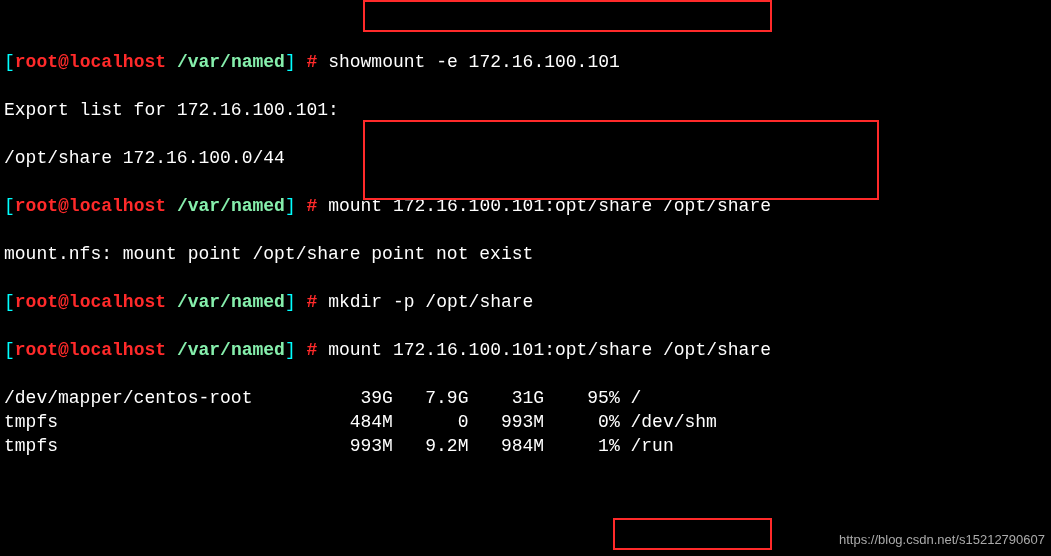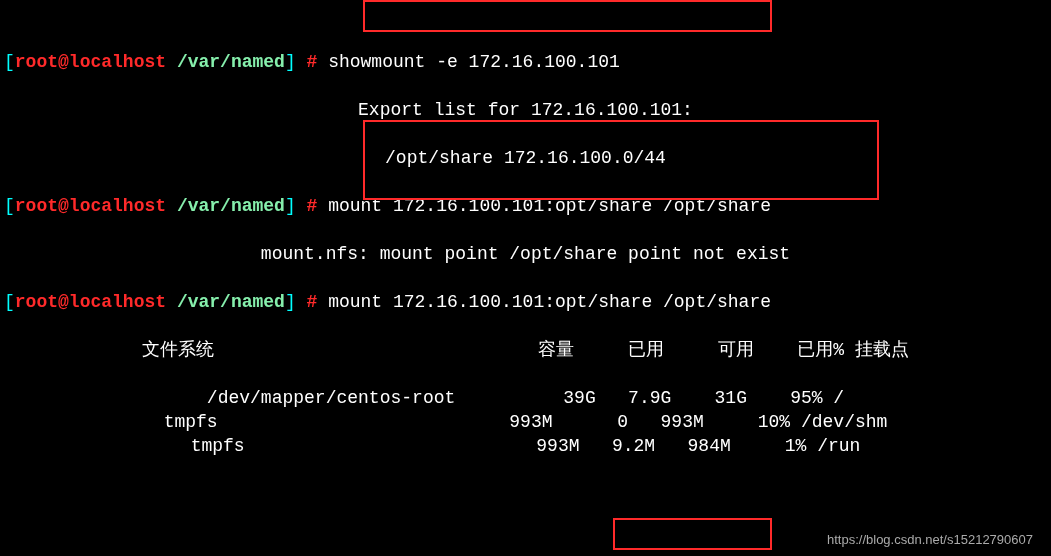--- a/index.html
+++ b/index.html
@@ -15,48 +15,48 @@
     overflow: hidden;
     position: relative;
   }
   .term {
     padding: 2px 4px;
     white-space: pre;
   }
   .red { color: #ff2a2a; font-weight: bold; }
   .yellow { color: #86efac; font-weight: bold; }
   .cyan { color: #00ffff; }
-  .white { color: #ffffff; text-align: center; }
+  .white { color: #ffffff; }
   .box {
     border: 2px solid #ff2a2a;
     position: absolute;
     pointer-events: none;
   }
   .watermark {
     position: absolute;
     bottom: 4px;
-    right: 18px;
+    right: 6px;
     font-size: 13px;
     color: #aaa;
     font-family: sans-serif;
   }
   .row { display: block; }
 </style>
 </head>
 <body>
 
 <div class="term">
 
 <span class="row"><span class="cyan">[</span><span class="red">root</span><span class="red">@</span><span class="red">localhost</span> <span class="yellow">/var/named</span><span class="cyan">]</span> <span class="red">#</span> <span class="white">showmount -e 172.16.100.101</span></span>
 <span class="row white">Export list for 172.16.100.101:</span>
 <span class="row white">/opt/share 172.16.100.0/44</span>
 <span class="row"><span class="cyan">[</span><span class="red">root</span><span class="red">@</span><span class="red">localhost</span> <span class="yellow">/var/named</span><span class="cyan">]</span> <span class="red">#</span> <span class="white">mount 172.16.100.101:opt/share /opt/share</span></span>
 <span class="row white">mount.nfs: mount point /opt/share point not exist</span>
+<span class="row"><span class="cyan">[</span><span class="red">root</span><span class="red">@</span><span class="red">localhost</span> <span class="yellow">/var/named</span><span class="cyan">]</span> <span class="red">#</span> <span class="white">mkdir -p /opt/share</span></span>
 <span class="row"><span class="cyan">[</span><span class="red">root</span><span class="red">@</span><span class="red">localhost</span> <span class="yellow">/var/named</span><span class="cyan">]</span> <span class="red">#</span> <span class="white">mount 172.16.100.101:opt/share /opt/share</span></span>
-<span class="row white" id="dfhdr">文件系统                              容量     已用     可用    已用% 挂载点</span>
-<span class="row white">/dev/mapper/centos-root          39G   7.9G    31G    95% /</span><span class="row white">tmpfs                           993M      0   993M     10% /dev/shm</span><span class="row white">tmpfs                           993M   9.2M   984M     1% /run</span>
+<span class="row white">/dev/mapper/centos-root          39G   7.9G    31G    95% /</span><span class="row white">tmpfs                           484M      0   993M     0% /dev/shm</span><span class="row white">tmpfs                           993M   9.2M   984M     1% /run</span>
 </div>
 
 <div class="box" style="left:363px; top:0px; width:405px; height:28px;"></div>
 <div class="box" style="left:363px; top:120px; width:512px; height:76px;"></div>
 <div class="box" style="left:613px; top:518px; width:155px; height:28px;"></div>
 
 <div class="watermark">https://blog.csdn.net/s15212790607</div>
 
 </body></html>

